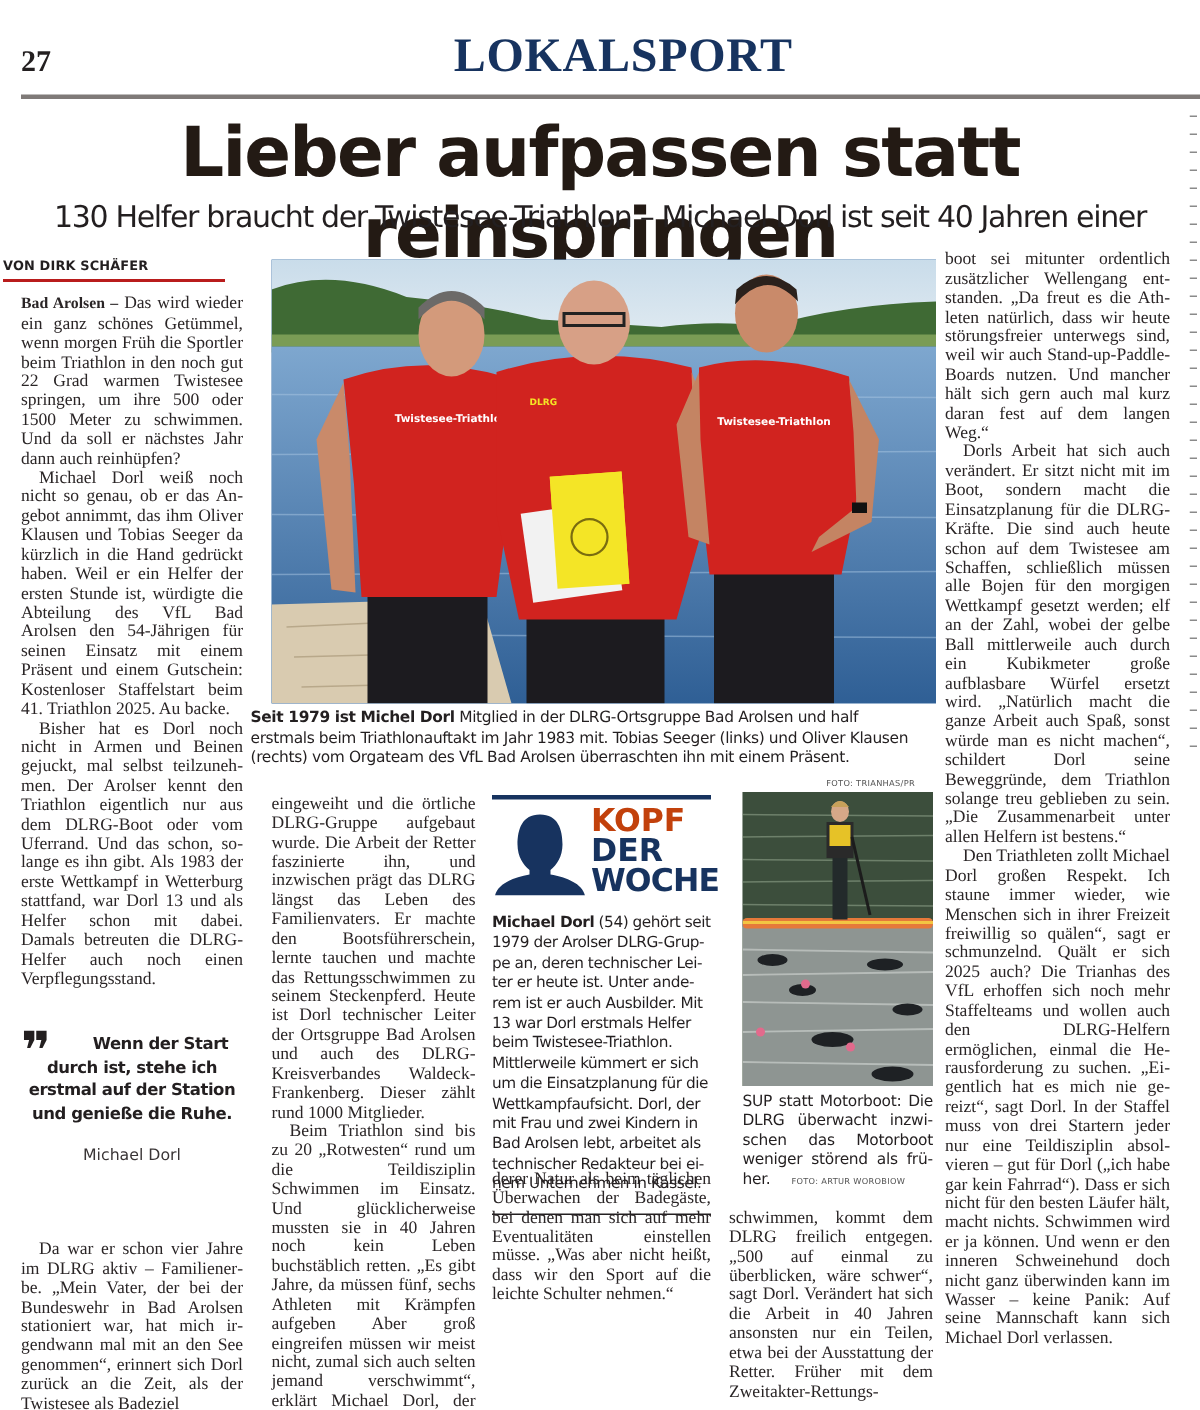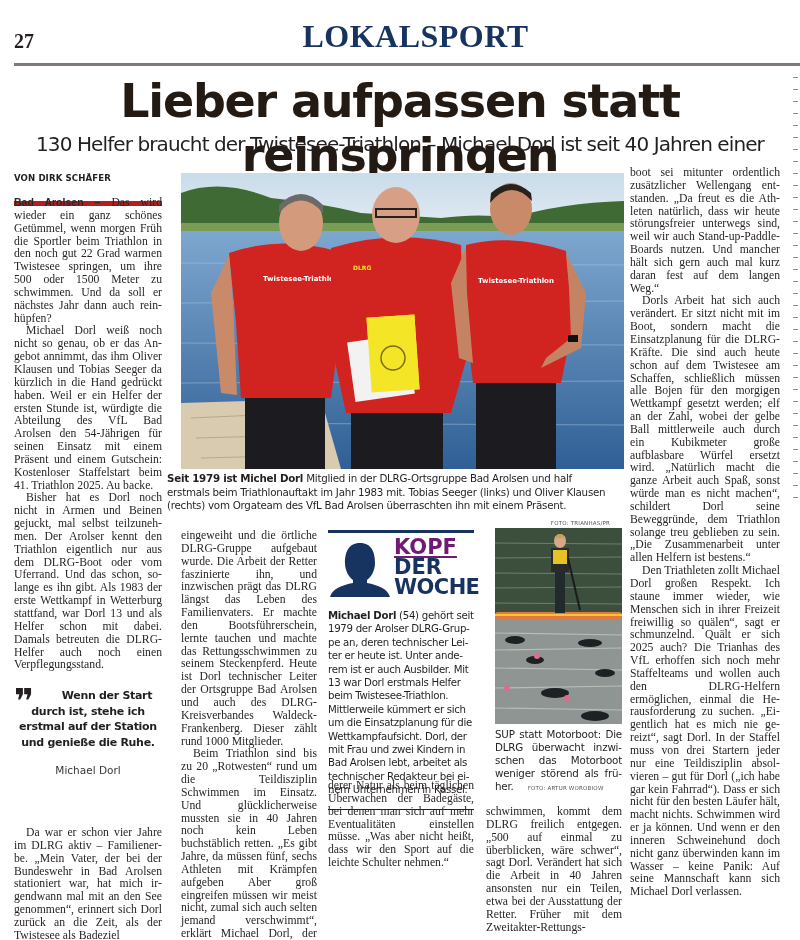--- a/index.html
+++ b/index.html
@@ -6,26 +6,26 @@
   html, body { width: 800px; height: 940px; background: #ffffff; overflow: hidden; }
   body { position: relative; color: #231f20; font-family: "Liberation Serif", "DejaVu Serif", serif; }
 
   .page-number { position: absolute; left: 14px; top: 30px; font: bold 20px "Liberation Serif", serif; color: #231f20; }
   .section-title { position: absolute; left: 0; width: 960px; top: 18px; text-align: center; font: bold 32px "Liberation Serif", serif; color: #17335f; letter-spacing: 0.5px; padding-left: 31px; }
   .top-rule { position: absolute; left: 14px; right: 0; top: 63px; height: 3px; background: #7f7a78; }
 
   .headline { position: absolute; left: 0; width: 800px; top: 74px; text-align: center; font: bold 46px "DejaVu Sans", sans-serif; letter-spacing: -1.2px; color: #231a14; }
   .subheadline { position: absolute; left: 0; width: 800px; top: 132px; text-align: center; font: 20px "DejaVu Sans", sans-serif; letter-spacing: -0.9px; color: #231f20; }
 
-  .byline { position: absolute; left: 14px; top: 173px; width: 148px; font: bold 8.6px "DejaVu Sans", sans-serif; letter-spacing: 0.1px; border-bottom: 5px solid #b91c1c; padding-bottom: 18px; }
+  .byline { position: absolute; left: 2px; top: 173px; width: 148px; font: bold 8.6px "DejaVu Sans", sans-serif; letter-spacing: 0.1px; border-bottom: 2px solid #b91c1c; padding-bottom: 3px; }
 
   .col { position: absolute; font-size: 11.7px; line-height: 12.85px; text-align: justify; hyphens: manual; color: #2a2526; }
   .col p { text-indent: 0; }
   .col p + p { text-indent: 12px; }
-  .lead-loc { font-family: Liberation Sans, sans-serif; font-weight: bold; font-size: 10.5px; }
+  .lead-loc { font-family: Liberation Serif, serif; font-weight: bold; font-size: 10.5px; }
 
   .col-1a { left: 14px; top: 196px; width: 148px; }
   .col-1b { left: 14px; top: 827px; width: 148px; }
   .col-1b p { text-indent: 12px; }
 
   .quote { position: absolute; left: 14px; top: 688px; width: 148px; font-family: "DejaVu Sans", sans-serif; }
   .quote-mark { position: absolute; left: 0; top: -2px; font: bold 34px "DejaVu Sans", sans-serif; line-height: 30px; color: #231f20; letter-spacing: -4px; }
   .quote-text { font-weight: bold; font-size: 11px; line-height: 15.5px; text-align: center; letter-spacing: -0.3px; text-indent: 38px; }
   .quote-author { font-size: 10.5px; text-align: center; margin-top: 14px; color: #3a3536; }
 
@@ -37,21 +37,21 @@
 
   .col-2 { left: 181px; top: 530px; width: 136px; }
   .col-3 { left: 328px; top: 780px; width: 146px; }
   .col-4b { left: 486px; top: 806px; width: 136px; }
   .col-5 { left: 630px; top: 167px; width: 150px; }
 
   .kdw { position: absolute; left: 328px; top: 530px; width: 146px; }
   .kdw-rule { height: 3px; background: #17335f; margin-bottom: 4px; }
   .kdw-head { position: relative; height: 62px; }
   .kdw-silhouette { position: absolute; left: 2px; top: 4px; width: 60px; height: 56px; }
-  .kdw-kopf { position: absolute; left: 66px; top: 0px; font: bold 21px/20px "DejaVu Sans", sans-serif; color: #701a75; text-decoration: underline; }
+  .kdw-kopf { position: absolute; left: 66px; top: 0px; font: bold 21px/20px "DejaVu Sans", sans-serif; color: #c2410c; }
   .kdw-der { position: absolute; left: 66px; top: 20px; font: bold 21px/20px "DejaVu Sans", sans-serif; color: #17335f; }
   .kdw-woche { position: absolute; left: 66px; top: 40px; font: bold 21px/20px "DejaVu Sans", sans-serif; color: #17335f; letter-spacing: -0.6px; }
   .kdw-body { margin-top: 10px; font: 10.2px/13.4px "DejaVu Sans", sans-serif; color: #231f20; letter-spacing: -0.3px; }
   .kdw-body b { font-weight: bold; }
   .kdw-bottom-rule { height: 1px; background: #231f20; margin-top: 12px; }
 
   .photo-sup { position: absolute; left: 495px; top: 528px; width: 127px; height: 196px; overflow: hidden; background: #4b5a48; }
   .sup-caption { position: absolute; left: 495px; top: 728px; width: 127px; font: 10.3px/13px "DejaVu Sans", sans-serif; color: #231f20; text-align: justify; letter-spacing: -0.2px; }
   .sup-caption b { font-weight: normal; }
   .sup-credit { font-size: 5.5px; letter-spacing: 0.2px; margin-left: 14px; color: #555; }

